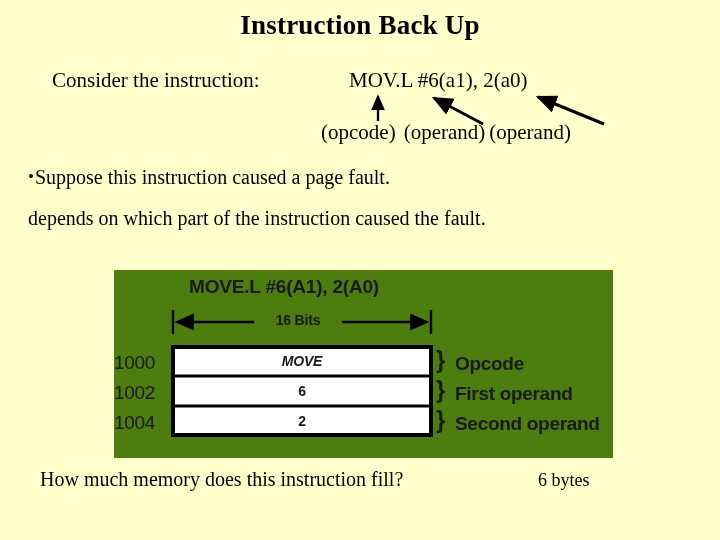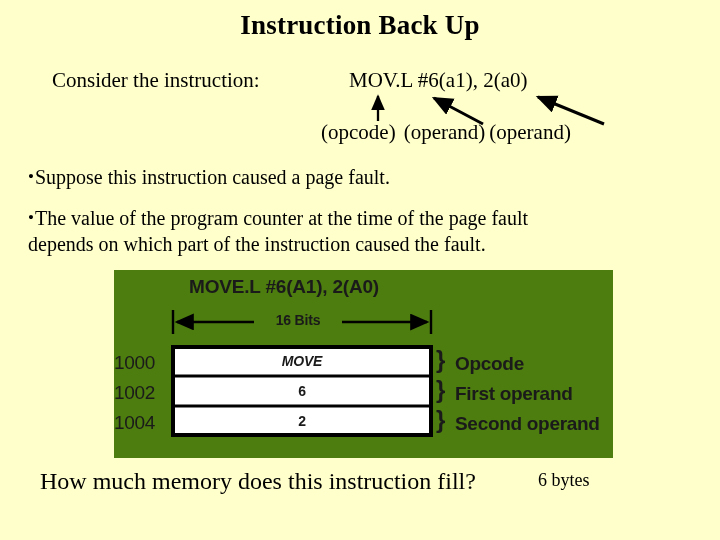--- a/index.html
+++ b/index.html
@@ -145,21 +145,21 @@
     color: #1a1a1a;
     white-space: nowrap;
     letter-spacing: -0.3px;
   }
 
   
   .footer-q {
     position: absolute;
     left: 40px;
     top: 468px;
-    font-size: 24px;
+    font-size: 20px;
     white-space: nowrap;
   }
   .footer-a {
     position: absolute;
     left: 538px;
     top: 470px;
     font-size: 18px;
     white-space: nowrap;
   }
 </style>
@@ -189,21 +189,20 @@
 
   <div class="legend-row">
     <span>(opcode)</span><span class="legend-gap1"></span><span>(operand)</span><span class="legend-gap2"></span><span>(operand)</span>
   </div>
 
   <div class="bullet bullet-1">
     <span class="bullet-dot">•</span><span>Suppose this instruction caused a page fault.</span>
   </div>
 
   <div class="bullet bullet-2">
-    <div><span class="bullet-dot">•</span><span>The value of the program counter at the time of the page fault</span></div>
     <div>depends on which part of the instruction caused the fault.</div>
   </div>
 
   <div class="figure">
 
     <div class="fig-title">MOVE.L #6(A1), 2(A0)</div>
 
     <svg class="fig-svg" viewBox="0 0 499 188">
       <defs>
         <marker id="dimL" markerWidth="9" markerHeight="9" refX="7" refY="3.5" orient="auto" markerUnits="strokeWidth">

